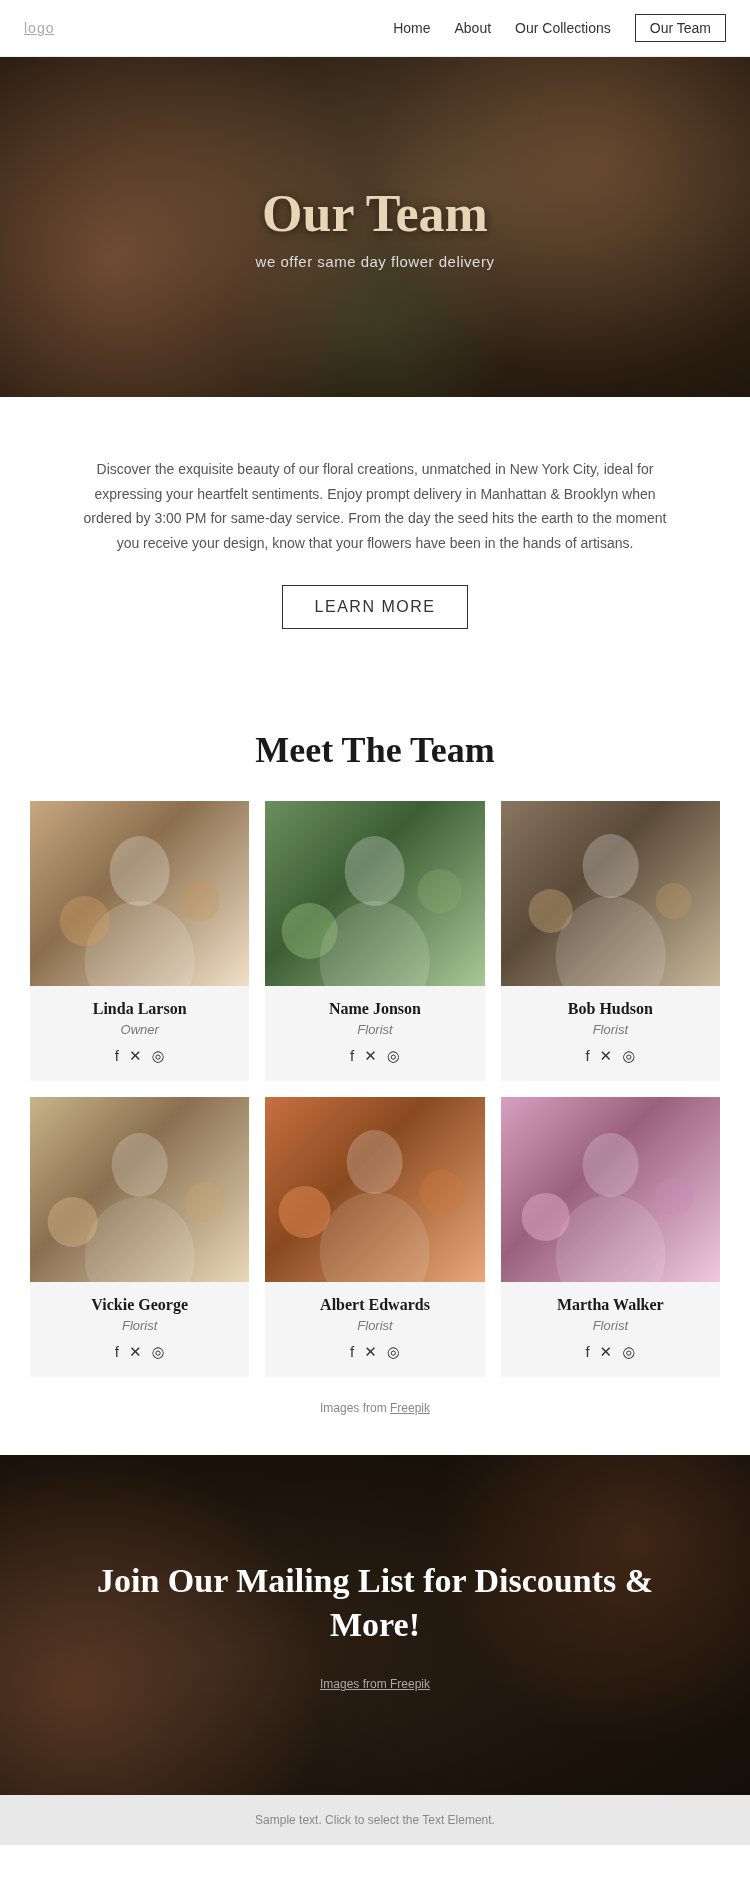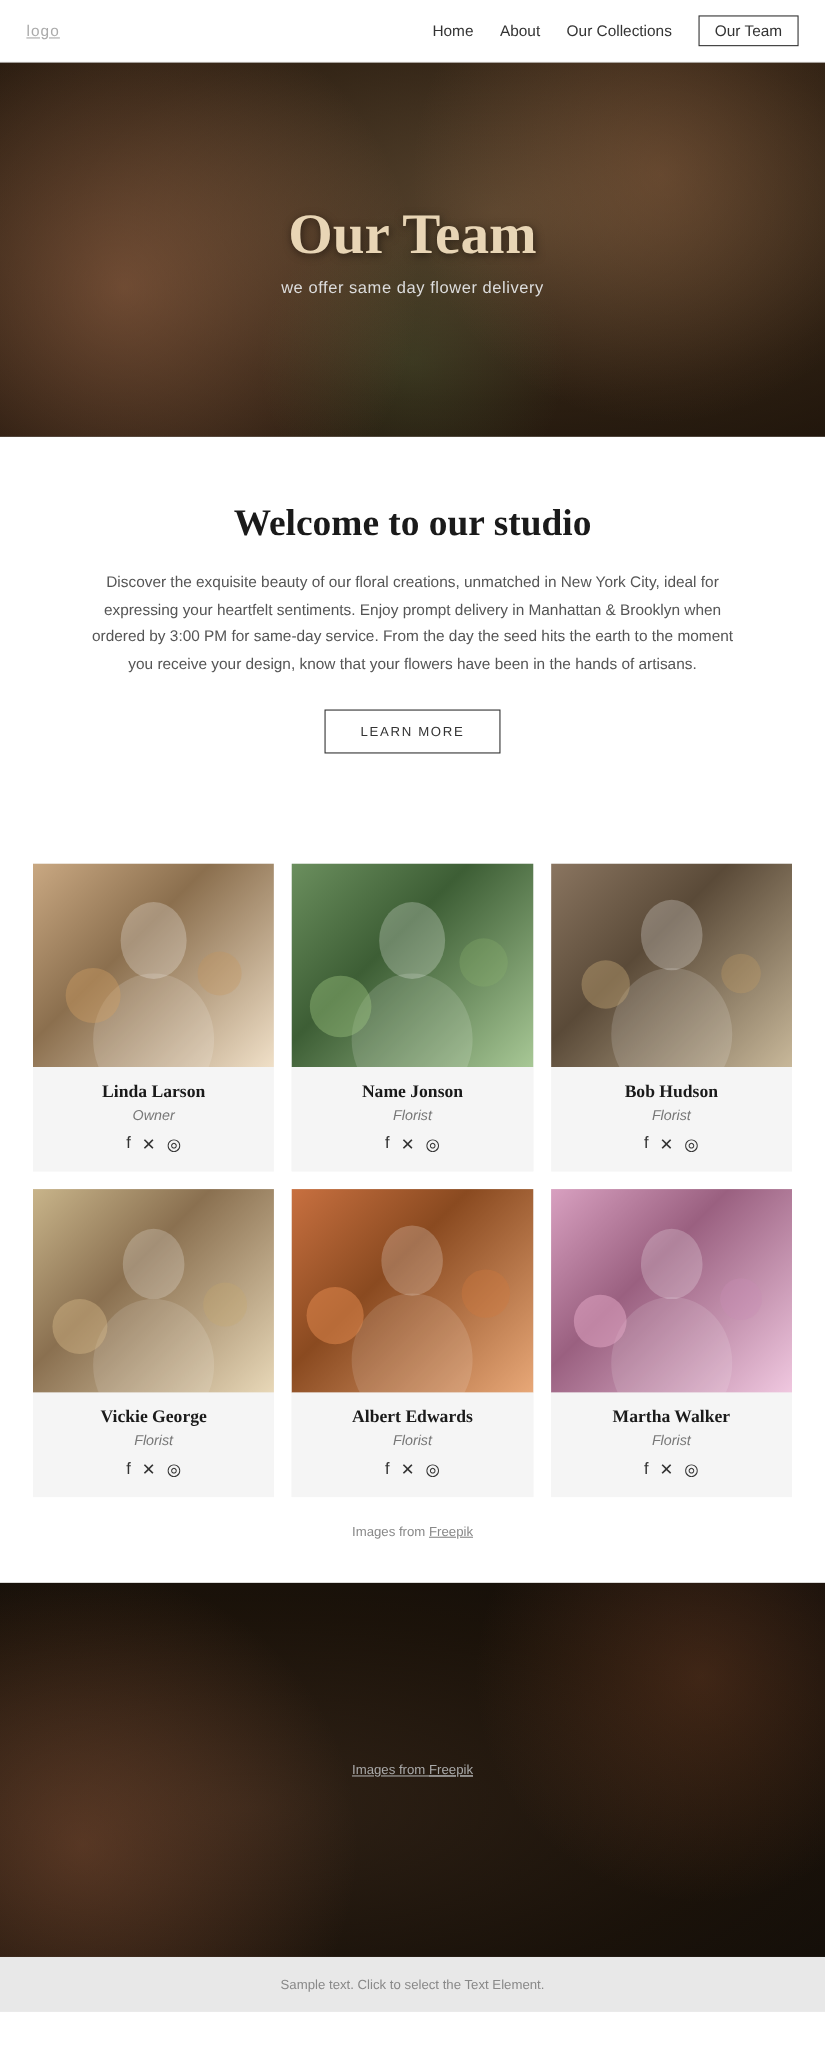--- a/index.html
+++ b/index.html
@@ -74,21 +74,21 @@
     .welcome-text {
       font-size: 14px;
       color: #555;
       line-height: 1.75;
       margin-bottom: 30px;
     }
     .learn-more-btn {
       display: inline-block;
       border: 1.5px solid #333;
       padding: 12px 32px;
-      font-size: 12px;
+      font-size: 16px;
       letter-spacing: 1.5px;
       color: #333;
       text-transform: uppercase;
       cursor: pointer;
       background: transparent;
       text-decoration: none;
       text-align: center;
     }
 
     
@@ -274,26 +274,26 @@
   </div>
 </nav>
 
 <section class="hero">
   <div class="hero-bg-flowers"></div>
   <h1 class="hero-title">Our Team</h1>
   <p class="hero-subtitle">we offer same day flower delivery</p>
 </section>
 
 <section class="welcome-section">
-  <h2 class="welcome-title">Welcome to our studio</h2>
   <p class="welcome-text">Discover the exquisite beauty of our floral creations, unmatched in New York City, ideal for expressing your heartfelt sentiments. Enjoy prompt delivery in Manhattan &amp; Brooklyn when ordered by 3:00 PM for same-day service.  From the day the seed hits the earth to the moment you receive your design, know that your flowers have been in the hands of artisans.</p>
   <a class="learn-more-btn" href="#">LEARN MORE</a>
 </section>
 
 <section class="team-section">
+  <h2 class="team-title">Meet The Team</h2>
   <div class="team-grid">
 
     <div class="team-card">
       <div class="photo-linda">
         <svg width="100%" height="185" viewBox="0 0 190 185" xmlns="http://www.w3.org/2000/svg">
           <ellipse cx="95" cy="70" rx="30" ry="35" fill="rgba(255,255,255,0.25)"></ellipse>
           <ellipse cx="95" cy="160" rx="55" ry="60" fill="rgba(255,255,255,0.15)"></ellipse>
           <circle cx="40" cy="120" r="25" fill="rgba(210,160,100,0.4)"></circle>
           <circle cx="155" cy="100" r="20" fill="rgba(200,150,90,0.3)"></circle>
         </svg>
@@ -410,20 +410,21 @@
     </div>
 
   </div>
   <p class="images-credit">
     <span>Images from </span><a href="#">Freepik</a>
   </p>
 </section>
 
 <section class="mailing-section">
   <div class="mailing-bg"></div>
+  <h2 class="mailing-title">Join Our Mailing List for Discounts &amp; More!</h2>
   <p class="mailing-images-credit">
     <span style="text-decoration:none;">Images from </span><a href="#" style="color:#aaa;">Freepik</a>
   </p>
 </section>
 
 <footer class="footer">
   <p class="footer-text">Sample text. Click to select the Text Element.</p>
 </footer>
 
 </body></html>

